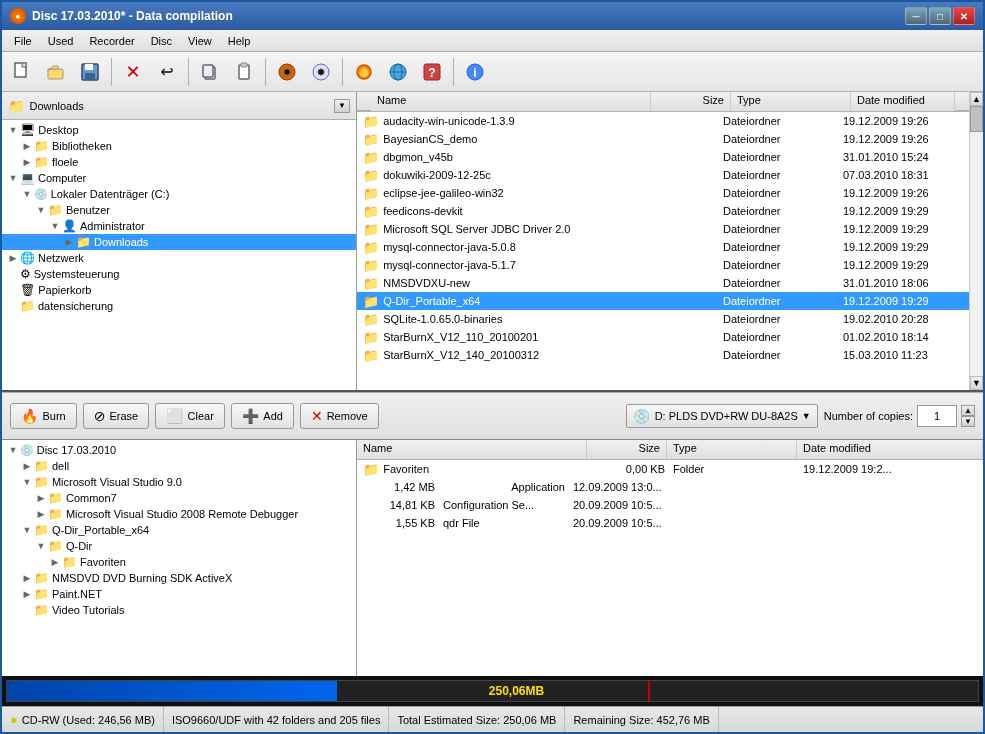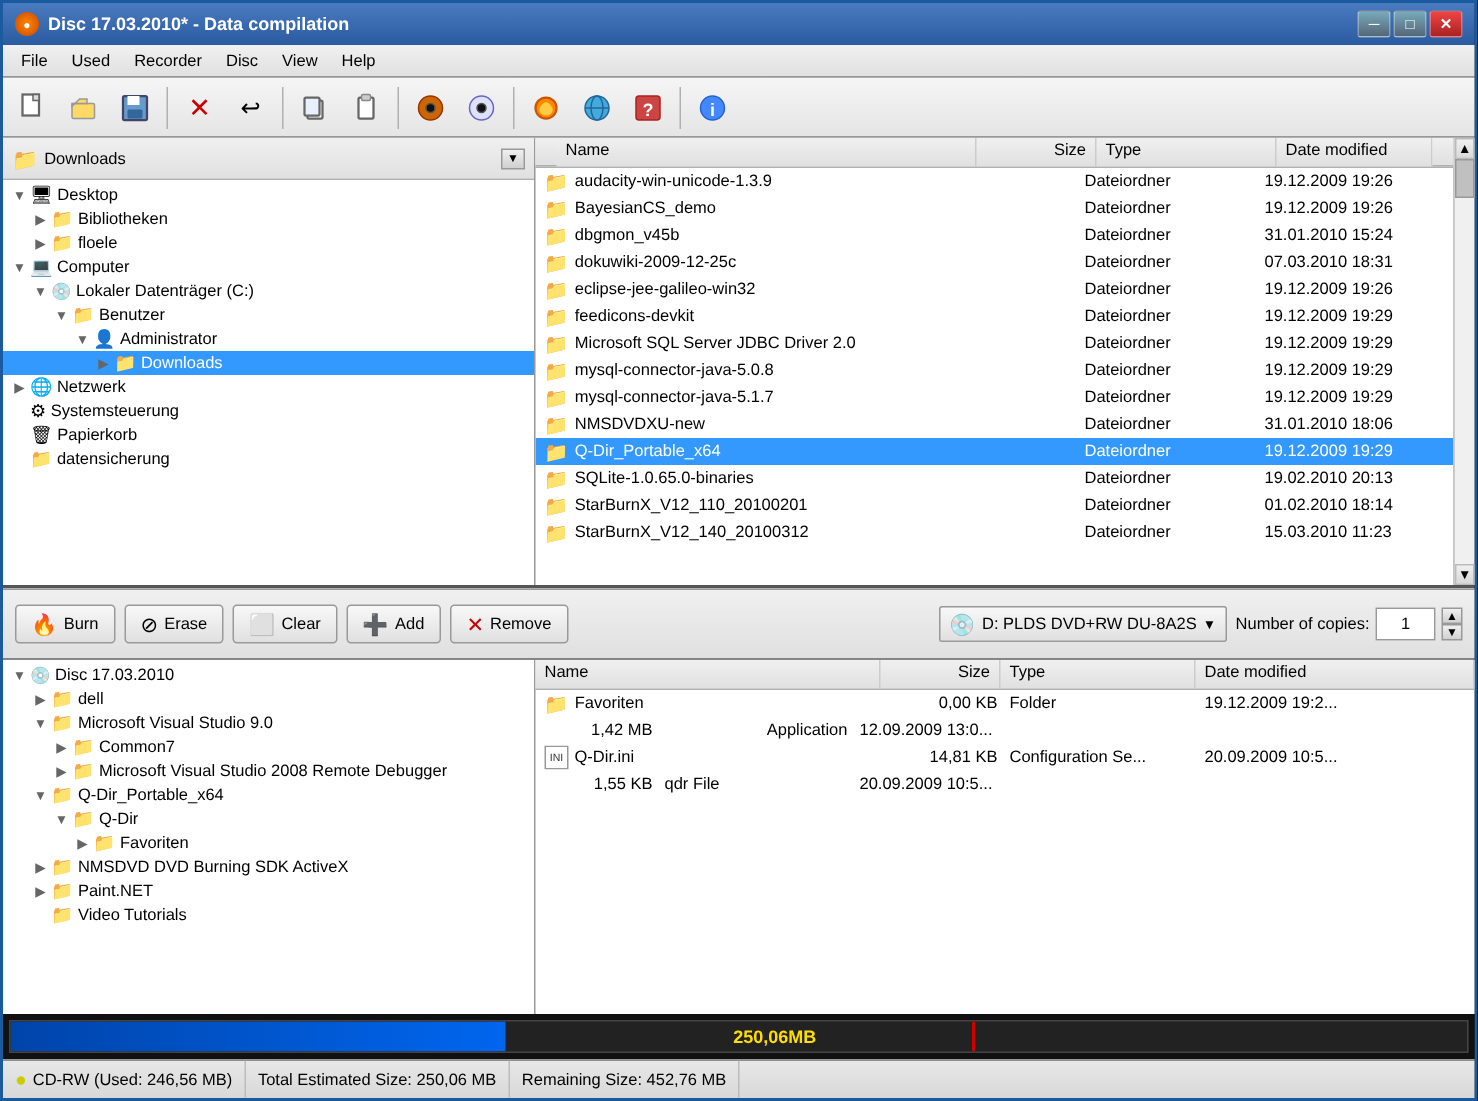--- a/index.html
+++ b/index.html
@@ -616,21 +616,21 @@
         <div class="file-row selected">
           <div class="file-cell name"><span style="color:#fff;margin-right:4px;font-size:13px;">📁</span>Q-Dir_Portable_x64</div>
           <div class="file-cell size"></div>
           <div class="file-cell type">Dateiordner</div>
           <div class="file-cell date">19.12.2009 19:29</div>
         </div>
         <div class="file-row">
           <div class="file-cell name"><span style="color:#ffcc00;margin-right:4px;font-size:13px;">📁</span>SQLite-1.0.65.0-binaries</div>
           <div class="file-cell size"></div>
           <div class="file-cell type">Dateiordner</div>
-          <div class="file-cell date">19.02.2010 20:13</div>
+          <div class="file-cell date">19.02.2010 20:28</div>
         </div>
         <div class="file-row">
           <div class="file-cell name"><span style="color:#ffcc00;margin-right:4px;font-size:13px;">📁</span>StarBurnX_V12_110_20100201</div>
           <div class="file-cell size"></div>
           <div class="file-cell type">Dateiordner</div>
           <div class="file-cell date">01.02.2010 18:14</div>
         </div>
         <div class="file-row">
           <div class="file-cell name"><span style="color:#ffcc00;margin-right:4px;font-size:13px;">📁</span>StarBurnX_V12_140_20100312</div>
           <div class="file-cell size"></div>
@@ -773,23 +773,20 @@
           <div class="file-cell" style="flex:1;">19.12.2009 19:2...</div>
         </div>
 
         <div class="file-row">
           <div class="file-cell" style="width:80px;text-align:right;">1,42 MB</div>
           <div class="file-cell" style="width:130px;text-align:right;">Application</div>
           <div class="file-cell" style="flex:1;">12.09.2009 13:0...</div>
         </div>
 
         <div class="file-row">
-          <div class="file-cell" style="width:230px;display:flex;align-items:center;">
-            <span style="width:16px;height:16px;background:#fff;border:1px solid #999;display:inline-flex;align-items:center;justify-content:center;color:#333;font-size:7px;margin-right:4px;flex-shrink:0;">INI</span>Q-Dir.ini
-          </div>
           <div class="file-cell" style="width:80px;text-align:right;">14,81 KB</div>
           <div class="file-cell" style="width:130px;">Configuration Se...</div>
           <div class="file-cell" style="flex:1;">20.09.2009 10:5...</div>
         </div>
 
         <div class="file-row">
           <div class="file-cell" style="width:80px;text-align:right;">1,55 KB</div>
           <div class="file-cell" style="width:130px;">qdr File</div>
           <div class="file-cell" style="flex:1;">20.09.2009 10:5...</div>
         </div>
@@ -804,20 +801,23 @@
       <div class="progress-label">250,06MB</div>
     </div>
   </div>
 
   <div class="status-bar">
     <div class="status-segment">
       <span class="status-icon">●</span>
       <span>CD-RW (Used: 246,56 MB)</span>
     </div>
     <div class="status-segment">
+      <span>ISO9660/UDF with 42 folders and 205 files</span>
+    </div>
+    <div class="status-segment">
       <span>Total Estimated Size: 250,06 MB</span>
     </div>
     <div class="status-segment">
       <span>Remaining Size: 452,76 MB</span>
     </div>
   </div>
 
 </div>
 
 </body></html>

